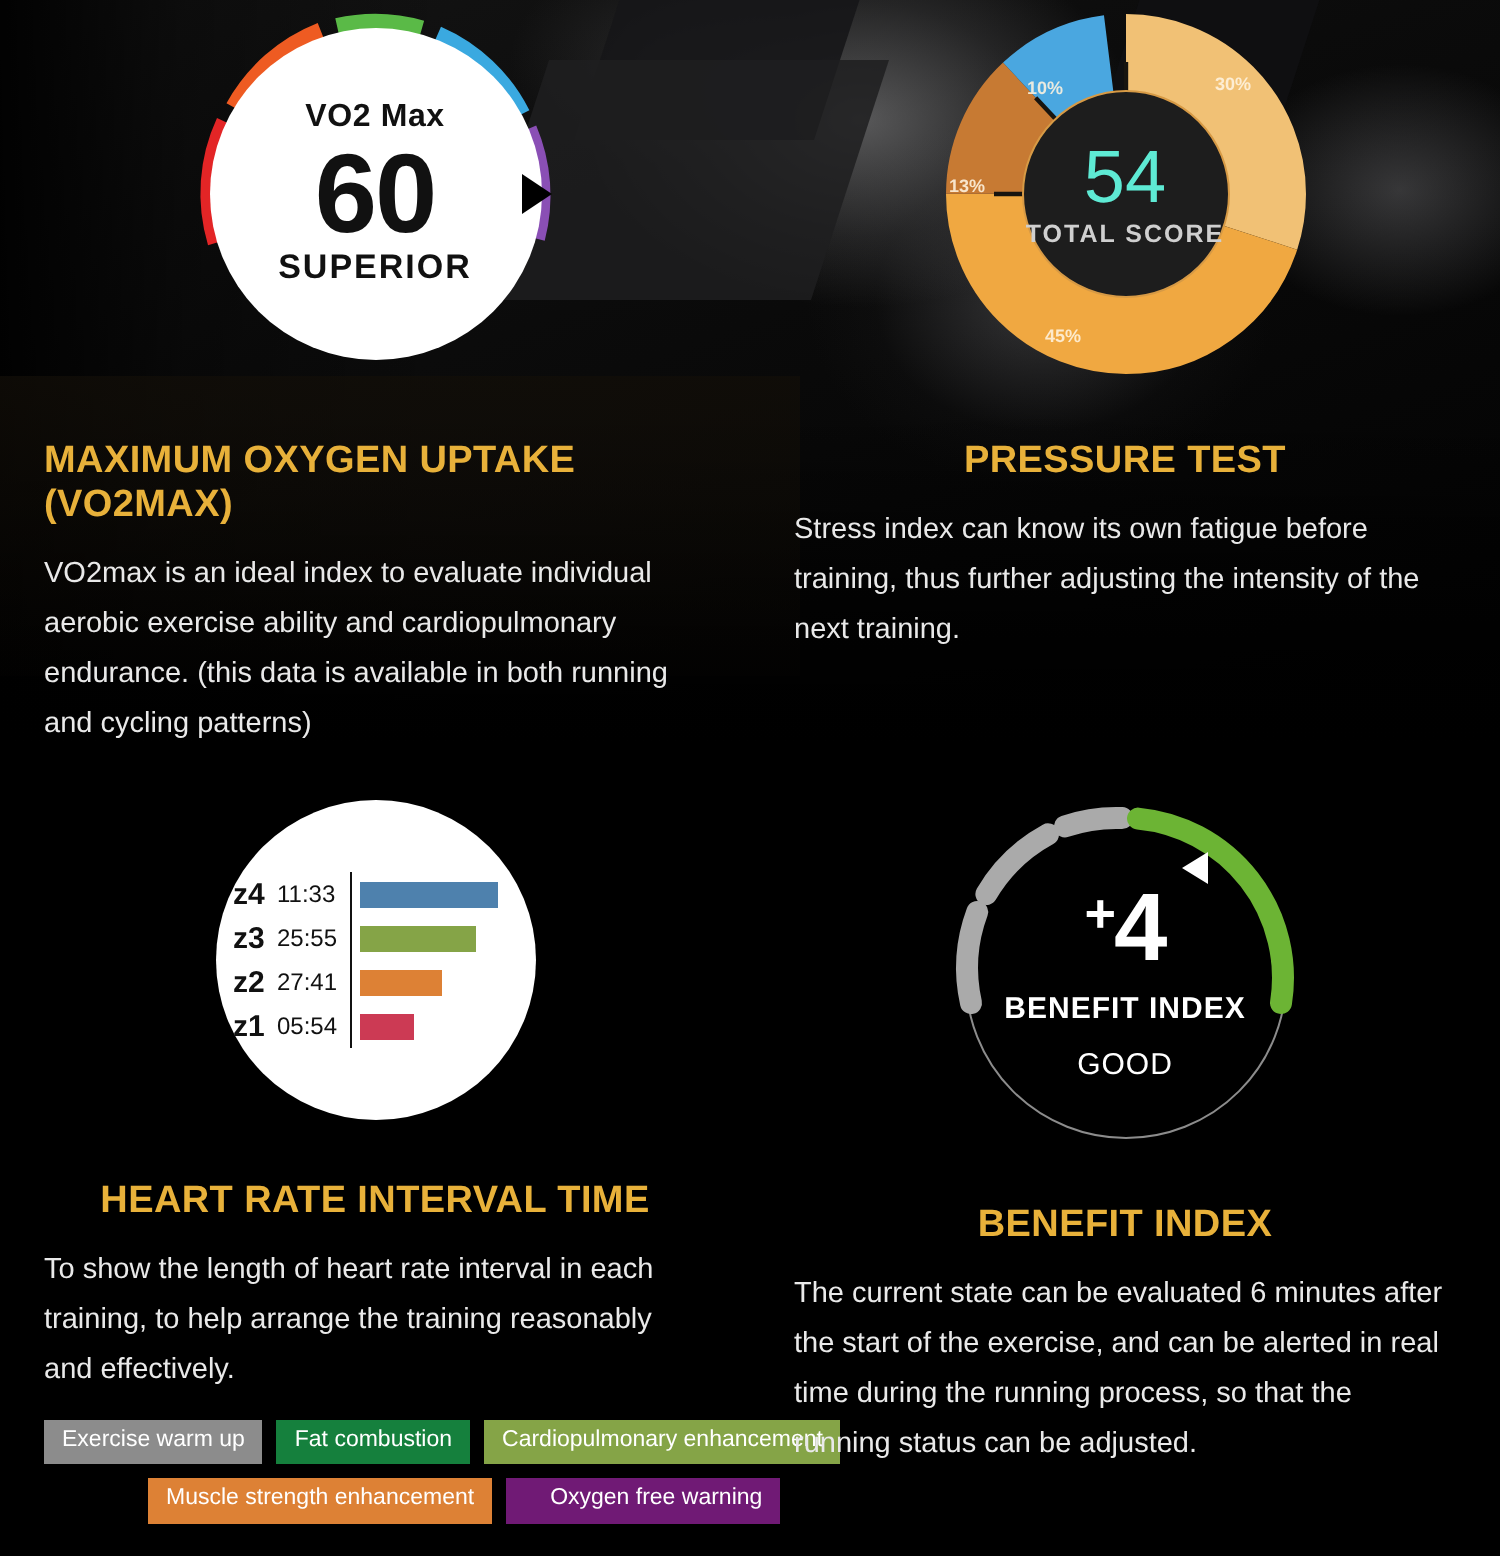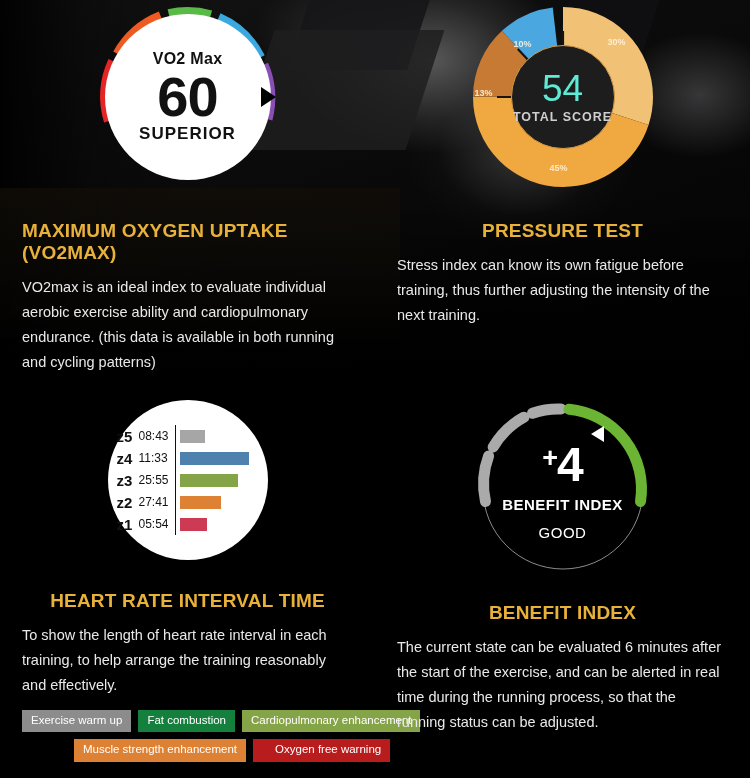--- a/index.html
+++ b/index.html
@@ -325,48 +325,41 @@
           </g>
 
           <g stroke="#17140f" stroke-width="2.2" transform="rotate(-90 93 93)">
             <line x1="159" y1="93" x2="111" y2="93"></line>
             <line x1="93" y1="93" x2="93" y2="93" transform="rotate(108 93 93)"></line>
             <line transform="rotate(270 93 93)" x1="159" y1="93" x2="111" y2="93"></line>
             <line transform="rotate(316.8 93 93)" x1="159" y1="93" x2="111" y2="93"></line>
           </g>
         </svg>
         <div class="slice-label" style="right:30px;top:33px;">30%</div>
-        <div class="slice-label" style="left:80px;bottom:17px;margin-top:32px;">45%</div>
+        <div class="slice-label" style="left:53px;bottom:17px;margin-top:32px;">45%</div>
         <div class="slice-label" style="left:5px;top:84px;">13%</div>
         <div class="slice-label" style="left:44px;top:35px;">10%</div>
         <div class="donut-hub">
           <div class="donut-score">54</div>
           <div class="donut-sub">TOTAL SCORE</div>
         </div>
       </div>
 
       <div class="block center" style="margin-top:30px;">
         <div class="heading">PRESSURE TEST</div>
         <div class="body-text" style="text-align:left;">Stress index can know its own fatigue before training, thus further adjusting the intensity of the next training.</div>
       </div>
     </div>
   </div>
 
   <div class="row sec-bottom" style="margin-top:28px;">
 
     <div class="cell">
       <div class="hr-wrap">
         <div class="hr-rows">
-          <div class="hr-row">
-            <span class="hr-z">z5</span>
-            <span class="hr-t">08:43</span>
-            <span class="hr-bar-area">
-              <span class="hr-bar" style="width:32%;background:#a6a6a6;"></span>
-            </span>
-          </div>
           <div class="hr-row">
             <span class="hr-z">z4</span>
             <span class="hr-t">11:33</span>
             <span class="hr-bar-area">
               <span class="hr-bar" style="width:88%;background:#4e81ad;"></span>
             </span>
           </div>
           <div class="hr-row">
             <span class="hr-z">z3</span>
             <span class="hr-t">25:55</span>
@@ -397,21 +390,21 @@
       </div>
 
       <div class="tags">
         <div class="tag-row">
           <span class="tag" style="background:#8c8c8c;">Exercise warm up</span>
           <span class="tag" style="background:#15803d;">Fat combustion</span>
           <span class="tag" style="background:#85a447;">Cardiopulmonary enhancement</span>
         </div>
         <div class="tag-row indent">
           <span class="tag" style="background:#dd8135;">Muscle strength enhancement</span>
-          <span class="tag" style="background:#b91c1c;padding-left:22px;">Oxygen free warning</span>
+          <span class="tag" style="background:#701a75;padding-left:22px;">Oxygen free warning</span>
         </div>
       </div>
     </div>
 
     <div class="cell">
       <div class="bi-wrap">
         <svg width="178" height="178" viewBox="0 0 178 178">
 
           <circle cx="89" cy="89" r="80" fill="none" stroke="#ffffff" stroke-width="1" opacity="0.55"></circle>
 

